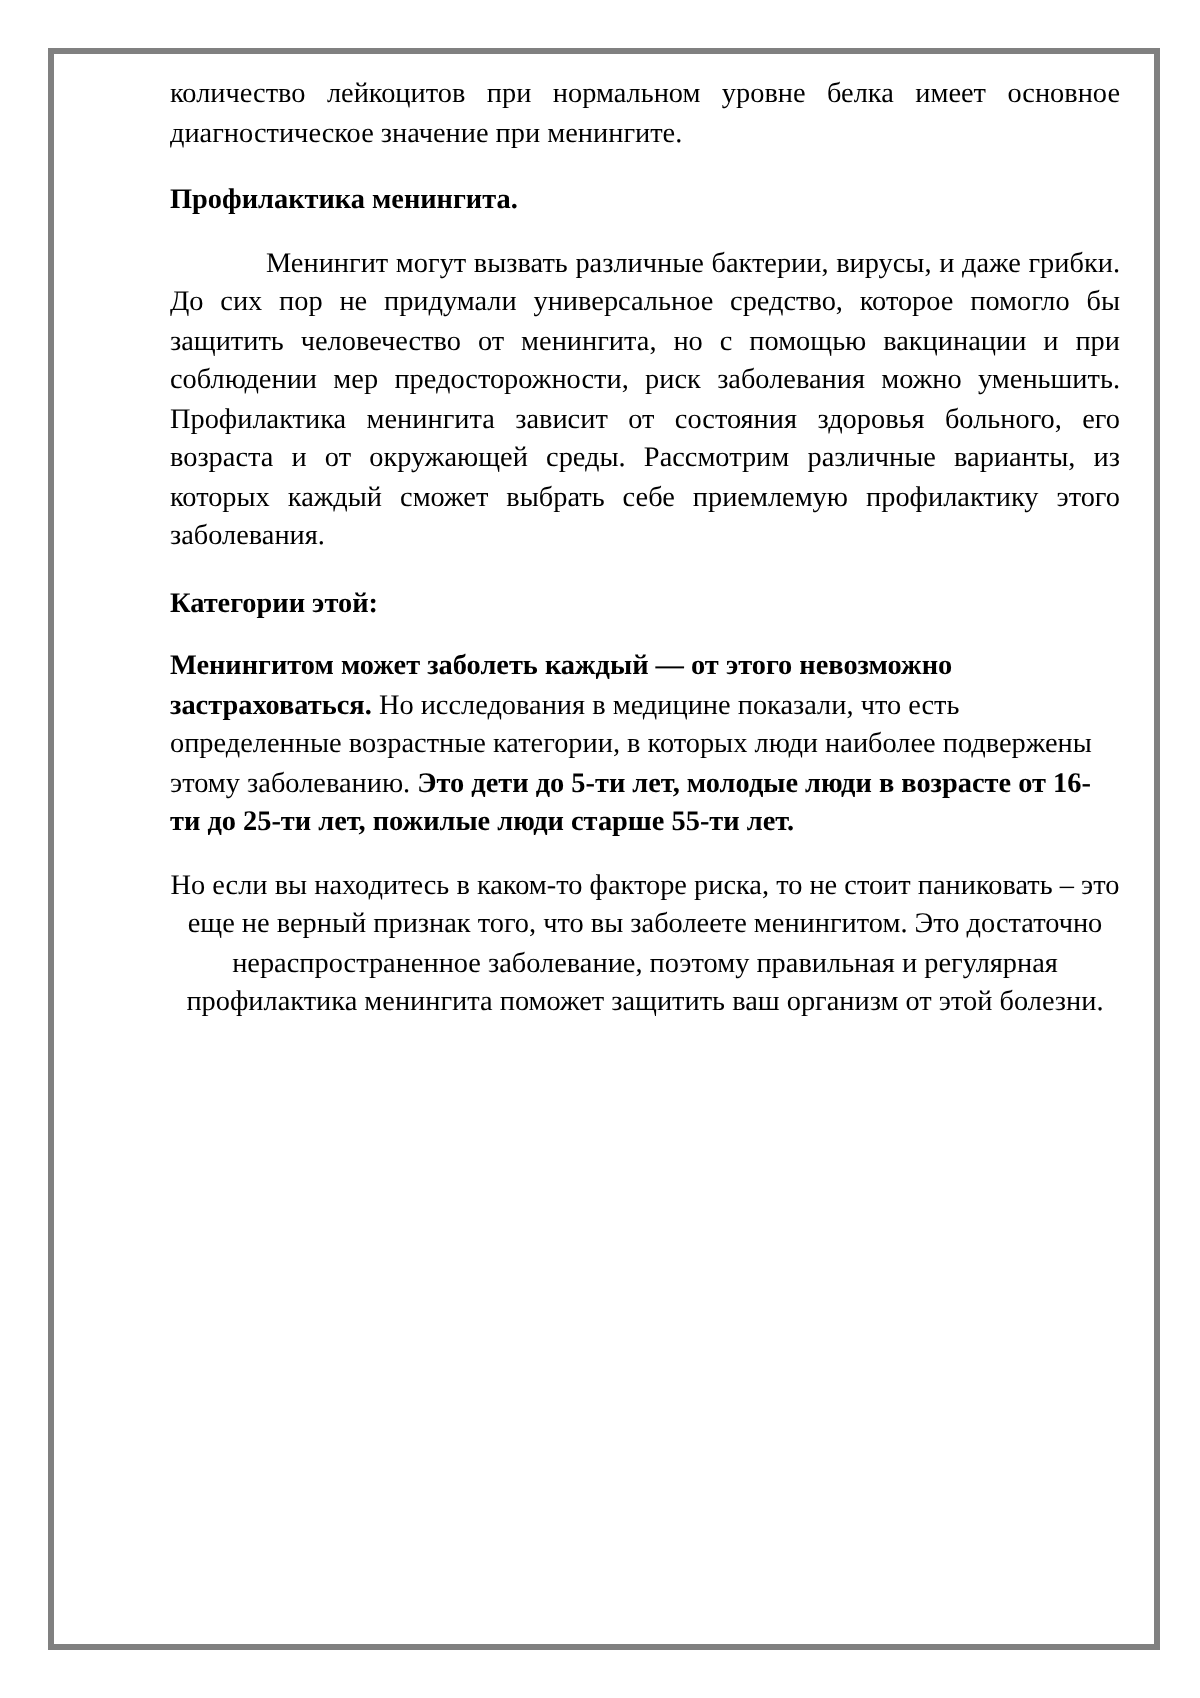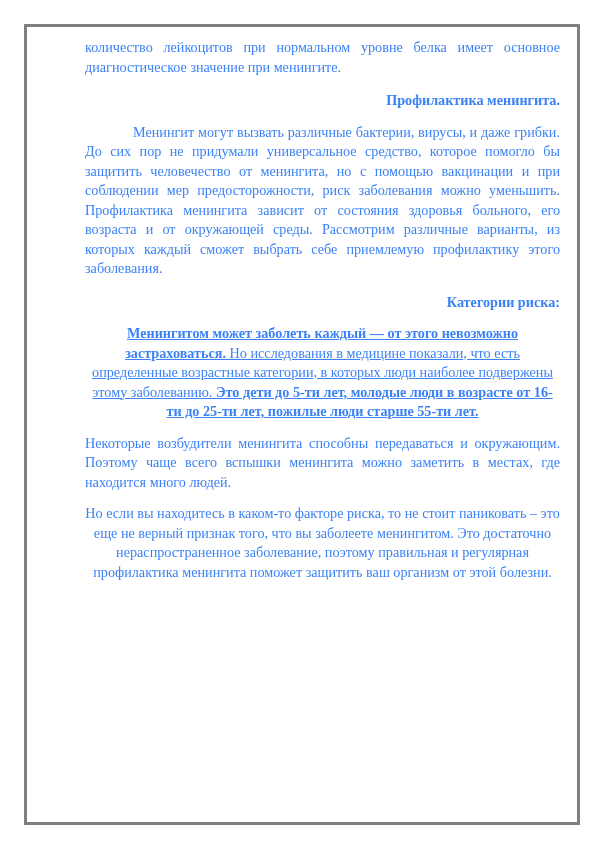--- a/index.html
+++ b/index.html
@@ -4,36 +4,35 @@
 <style>
   html, body { margin: 0; padding: 0; background: #ffffff; }
   body { width: 600px; height: 849px; position: relative; overflow: hidden; }
   .frame {
     position: absolute; left: 24px; top: 24px; width: 550px; height: 795px;
     border: 3px solid #808080; box-sizing: content-box; background: #fff;
   }
   .content {
     position: absolute; left: 85px; top: 38px; width: 475px;
     font-family: "Liberation Serif", serif; font-size: 14.2px; line-height: 19.5px;
-    color: #3b82f6;
+    color: #000000;
   }
   p { margin: 0 0 12px 0; }
   .just { text-align: justify; }
   .indent { text-indent: 48px; }
-  .center { text-align: center; text-decoration: underline; }
-  .heading { font-weight: bold; text-align: right; margin: 14px 0 12px 0; }
+  .center { text-align: left; }
+  .heading { font-weight: bold; text-align: left; margin: 14px 0 12px 0; }
   b { font-weight: bold; }
   .boldp { font-weight: normal; text-align: center; }
 </style>
 </head>
 <body>
 
 <div class="frame"></div>
 
 <div class="content">
   <p class="just">количество лейкоцитов при нормальном уровне белка имеет основное диагностическое значение при менингите.</p>
   <p class="heading">Профилактика менингита.</p>
   <p class="just indent">Менингит могут вызвать различные бактерии, вирусы, и даже грибки. До сих пор не придумали универсальное средство, которое помогло бы защитить человечество от менингита, но с помощью вакцинации и при соблюдении мер предосторожности, риск заболевания можно уменьшить. Профилактика менингита зависит от состояния здоровья больного, его возраста и от окружающей среды. Рассмотрим различные варианты, из которых каждый сможет выбрать себе приемлемую профилактику этого заболевания.</p>
-  <p class="heading">Категории риска:</p>
+  <p class="heading">Категории этой:</p>
   <p class="center"><b>Менингитом может заболеть каждый — от этого невозможно застраховаться.</b><span> Но исследования в медицине показали, что есть определенные возрастные категории, в которых люди наиболее подвержены этому заболеванию. </span><b>Это дети до 5-ти лет, молодые люди в возрасте от 16-ти до 25-ти лет, пожилые люди старше 55-ти лет.</b></p>
-  <p class="just">Некоторые возбудители менингита способны передаваться и окружающим. Поэтому чаще всего вспышки менингита можно заметить в местах, где находится много людей.</p>
   <p class="boldp">Но если вы находитесь в каком-то факторе риска, то не стоит паниковать – это еще не верный признак того, что вы заболеете менингитом. Это достаточно нераспространенное заболевание, поэтому правильная и регулярная профилактика менингита поможет защитить ваш организм от этой болезни.</p>
 </div>
 
 </body></html>

